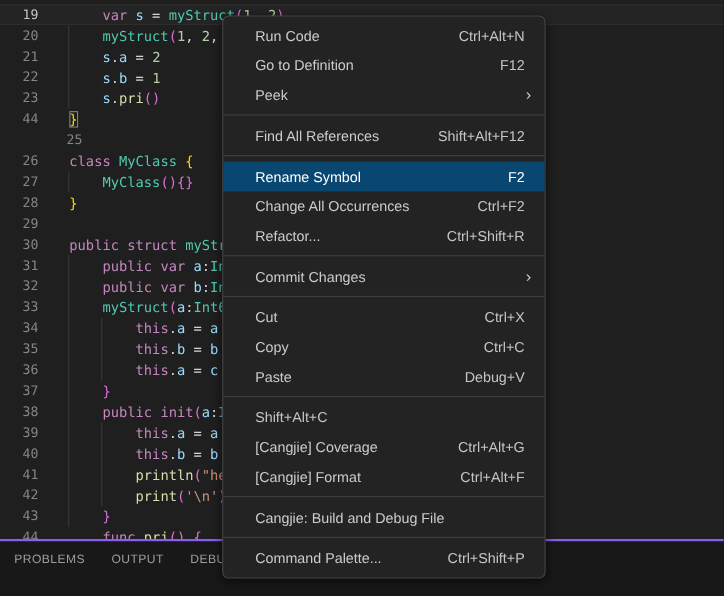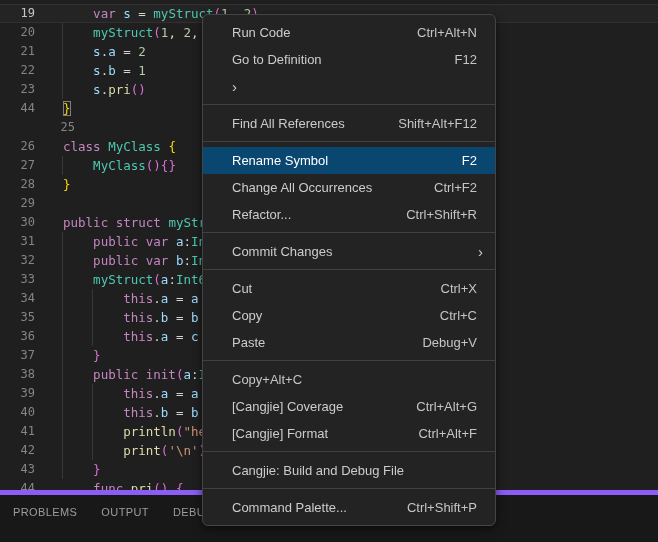--- a/index.html
+++ b/index.html
@@ -16,21 +16,21 @@
   .code-line.current{background:#242424;box-shadow:inset 0 1px 0 #303030,inset 0 -1px 0 #303030;}
   .code-line.current .ln{color:#c6c6c6;}
   .tk-kw{color:#c586c0;}   .tk-type{color:#4ec9b0;} .tk-var{color:#9cdcfe;}
   .tk-fn{color:#dcdcaa;}   .tk-num{color:#b5cea8;}  .tk-str{color:#ce9178;}
   .tk-op{color:#d4d4d4;}   .tk-pl{color:#d4d4d4;}
   .tk-b1{color:#ffd700;}   .tk-b2{color:#da70d6;}
   .tk-match{outline:1px solid #7f7f7f;outline-offset:-1px;}
   .guide{position:absolute;width:1px;background:#383838;}
   
   .panel{position:absolute;left:0;bottom:0;width:658px;height:52px;background:#181818;
-         border-top:5px solid #8b5cf6;box-sizing:border-box;}
+         border-top:2px solid #8b5cf6;box-sizing:border-box;}
   .panel-tabs{display:flex;gap:24px;padding:11px 0 0 13px;}
   .panel-tab{font-size:11px;letter-spacing:.4px;color:#9d9d9d;cursor:pointer;}
   
   .menu{position:absolute;left:202px;top:14px;width:294px;box-sizing:border-box;
         background:#232323;border:1px solid #454545;border-radius:6px;
         box-shadow:0 3px 10px rgba(0,0,0,.55);padding:4px 0;z-index:10;}
   .menu-item{height:27px;display:flex;align-items:center;padding:0 18px 0 29px;
              font-size:13px;color:#cccccc;cursor:pointer;}
   .menu-item .mi-label{flex:1;white-space:nowrap;}
   .menu-item .mi-shortcut{white-space:nowrap;color:#c5c5c5;}
@@ -91,20 +91,21 @@
   <div class="menu" id="context-menu">
       <div class="menu-item">
         <span class="mi-label">Run Code</span>
         <span class="mi-shortcut">Ctrl+Alt+N</span>
       </div>
       <div class="menu-item">
         <span class="mi-label">Go to Definition</span>
         <span class="mi-shortcut">F12</span>
       </div>
       <div class="menu-item">
+        <span class="mi-label">Peek</span>
         <span class="mi-arrow">›</span>
       </div>
       <div class="menu-sep"></div>
       <div class="menu-item">
         <span class="mi-label">Find All References</span>
         <span class="mi-shortcut">Shift+Alt+F12</span>
       </div>
       <div class="menu-sep"></div>
       <div class="menu-item selected">
         <span class="mi-label">Rename Symbol</span>
@@ -131,21 +132,21 @@
       <div class="menu-item">
         <span class="mi-label">Copy</span>
         <span class="mi-shortcut">Ctrl+C</span>
       </div>
       <div class="menu-item">
         <span class="mi-label">Paste</span>
         <span class="mi-shortcut">Debug+V</span>
       </div>
       <div class="menu-sep"></div>
       <div class="menu-item">
-        <span class="mi-shortcut">Copy+Alt+C</span>
+        <span class="mi-shortcut">Shift+Alt+C</span>
       </div>
       <div class="menu-item">
         <span class="mi-label">[Cangjie] Coverage</span>
         <span class="mi-shortcut">Ctrl+Alt+G</span>
       </div>
       <div class="menu-item">
         <span class="mi-label">[Cangjie] Format</span>
         <span class="mi-shortcut">Ctrl+Alt+F</span>
       </div>
       <div class="menu-sep"></div>

